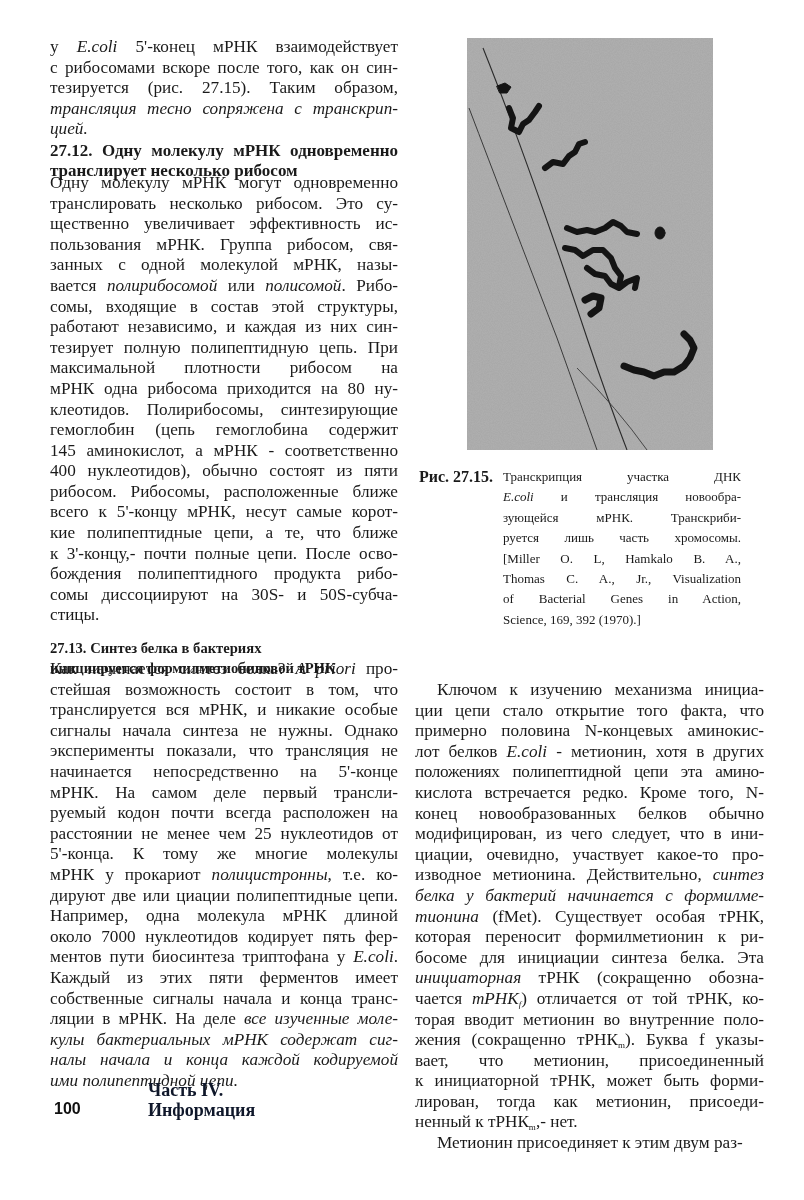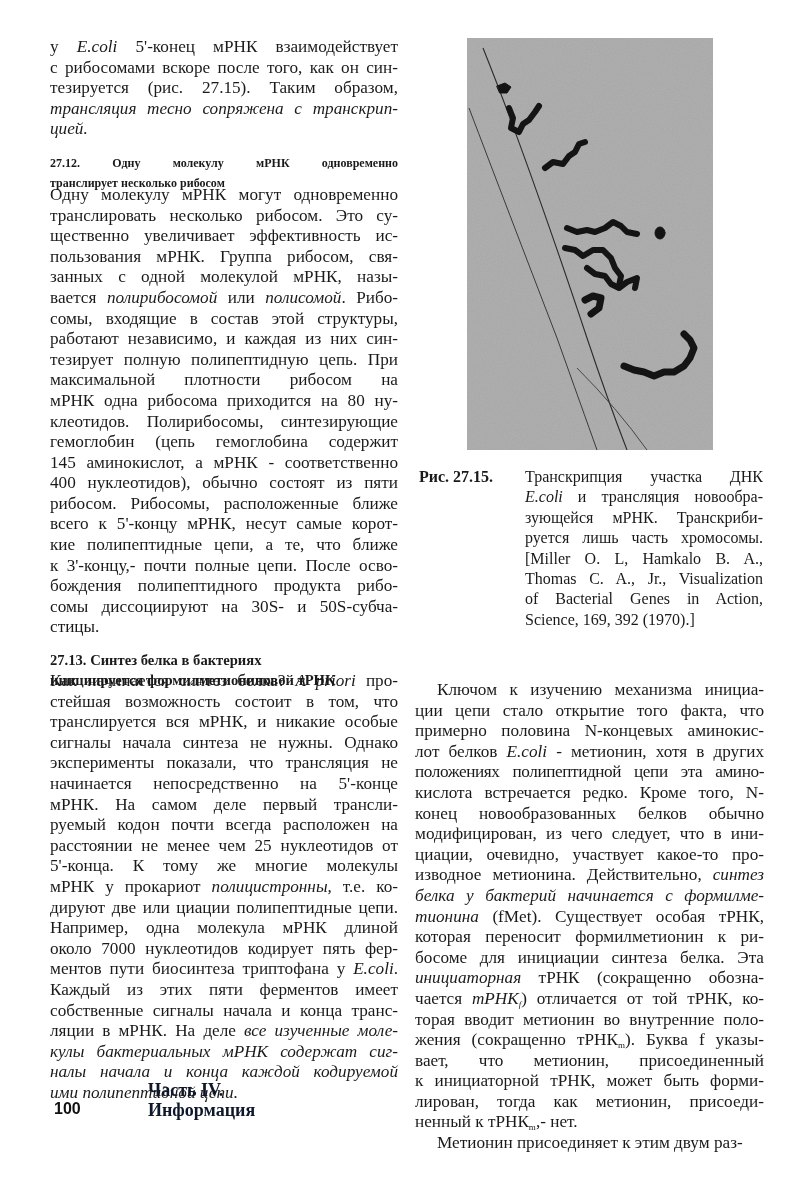--- a/index.html
+++ b/index.html
@@ -9,41 +9,41 @@
   .line { display:block; white-space:nowrap; text-align:justify; text-align-last:justify; height:20.6px; }
   .line.last { text-align-last:left; }
   .ind { padding-left:22px; }
   i { font-style:italic; }
   .head { font-weight:bold; font-size:15.2px; line-height:20px; height:20px; }
   .head .line { height:20px; }
   .fig { position:absolute; left:467px; top:38px; width:246px; height:412px;
          background:#a9a9a9; overflow:hidden; }
   .fig svg { display:block; }
   .caption-label { position:absolute; left:419px; top:468px; font-weight:bold; font-size:16px; }
-  .caption { position:absolute; left:525px; top:467px; width:238px; font-size:16px; line-height:20.4px; }
+  .caption { position:absolute; left:503px; top:467px; width:238px; font-size:13px; line-height:20.4px; }
   .caption .line { height:20.4px; }
   .pagenum { position:absolute; left:54px; top:1100px; font-family:"Liberation Sans",sans-serif;
              font-size:16px; font-weight:bold; color:#111; }
   .part { position:absolute; left:148px; top:1080px; color:#0f172a; font-weight:bold;
           font-size:18px; line-height:20px; }
   sub { font-size:9px; vertical-align:-3px; }
 </style>
 </head>
 <body>
 
 <div class="col" style="left:50px; top:37px; width:348px;">
   <div>
     <span class="line">у <i>E.coli</i> 5'-конец мРНК взаимодействует</span>
     <span class="line">с рибосомами вскоре после того, как он син-</span>
     <span class="line">тезируется (рис. 27.15). Таким образом,</span>
     <span class="line"><i>трансляция тесно сопряжена с транскрип-</i></span>
     <span class="line last"><i>цией.</i></span>
   </div>
 
-  <div class="head" style="margin-top:13px; font-size:12px;">
+  <div class="head" style="margin-top:1px; font-size:17px;">
     <span class="line">27.12. Одну молекулу мРНК одновременно</span>
     <span class="line last">транслирует несколько рибосом</span>
   </div>
 
   <div style="margin-top:12px;">
     <span class="line">Одну молекулу мРНК могут одновременно</span>
     <span class="line">транслировать несколько рибосом. Это су-</span>
     <span class="line">щественно увеличивает эффективность ис-</span>
     <span class="line">пользования мРНК. Группа рибосом, свя-</span>
     <span class="line">занных с одной молекулой мРНК, назы-</span>

